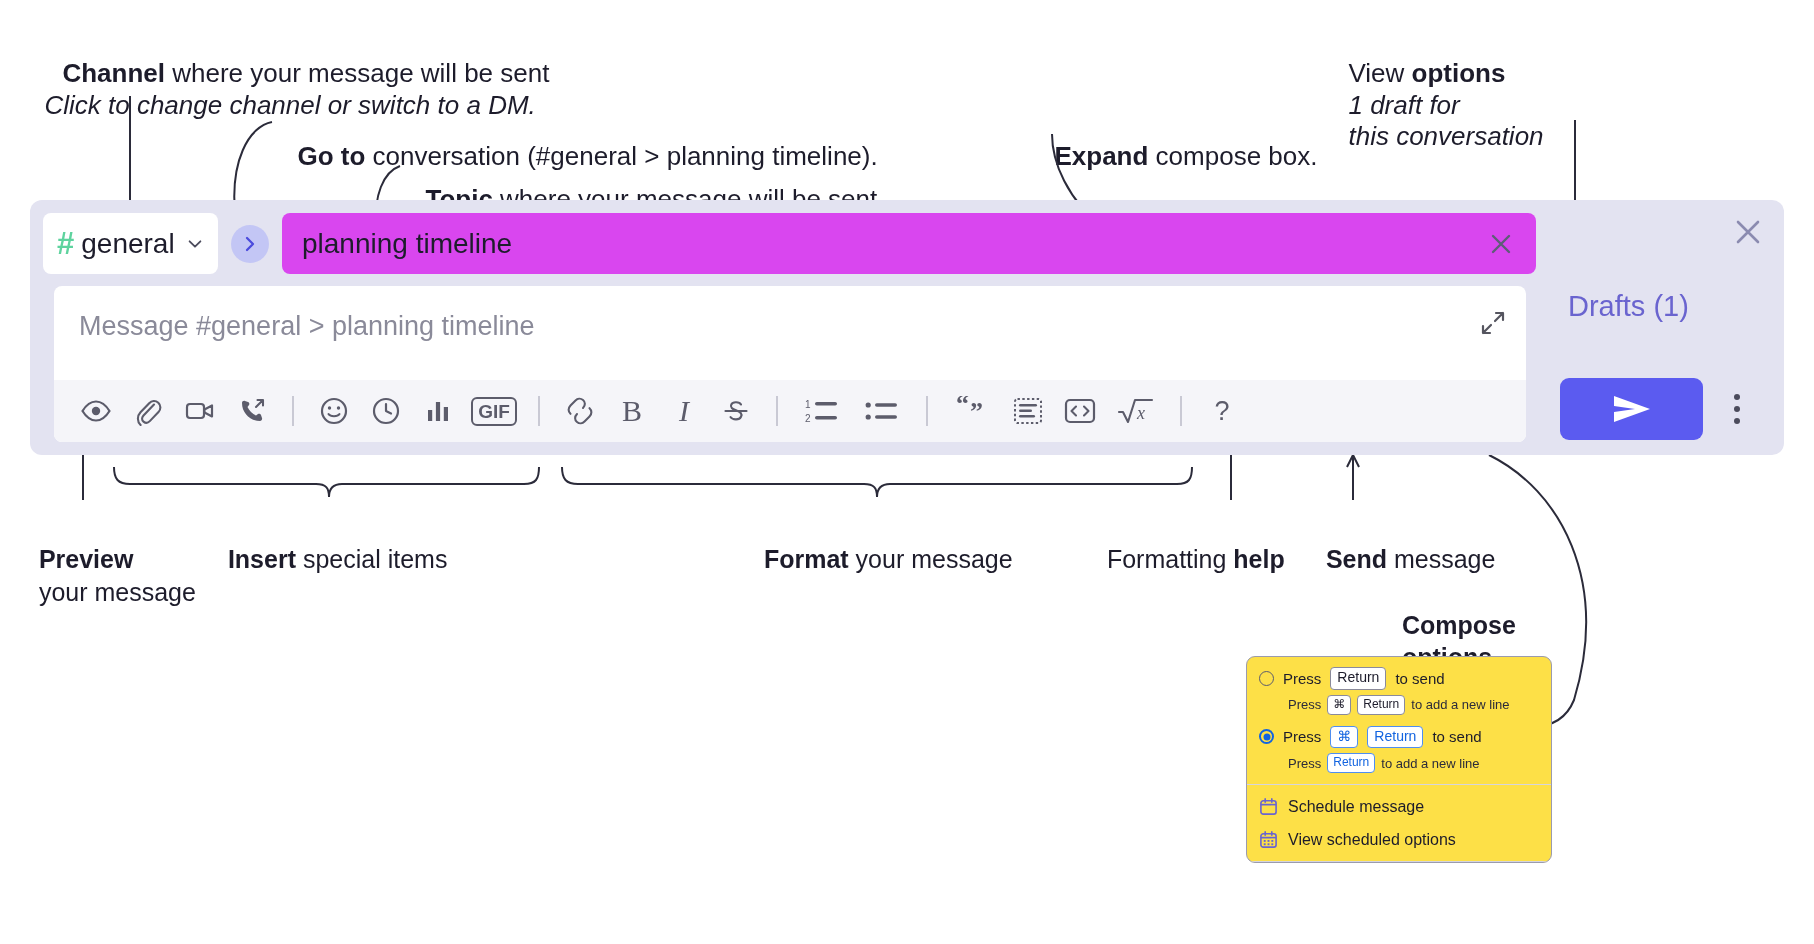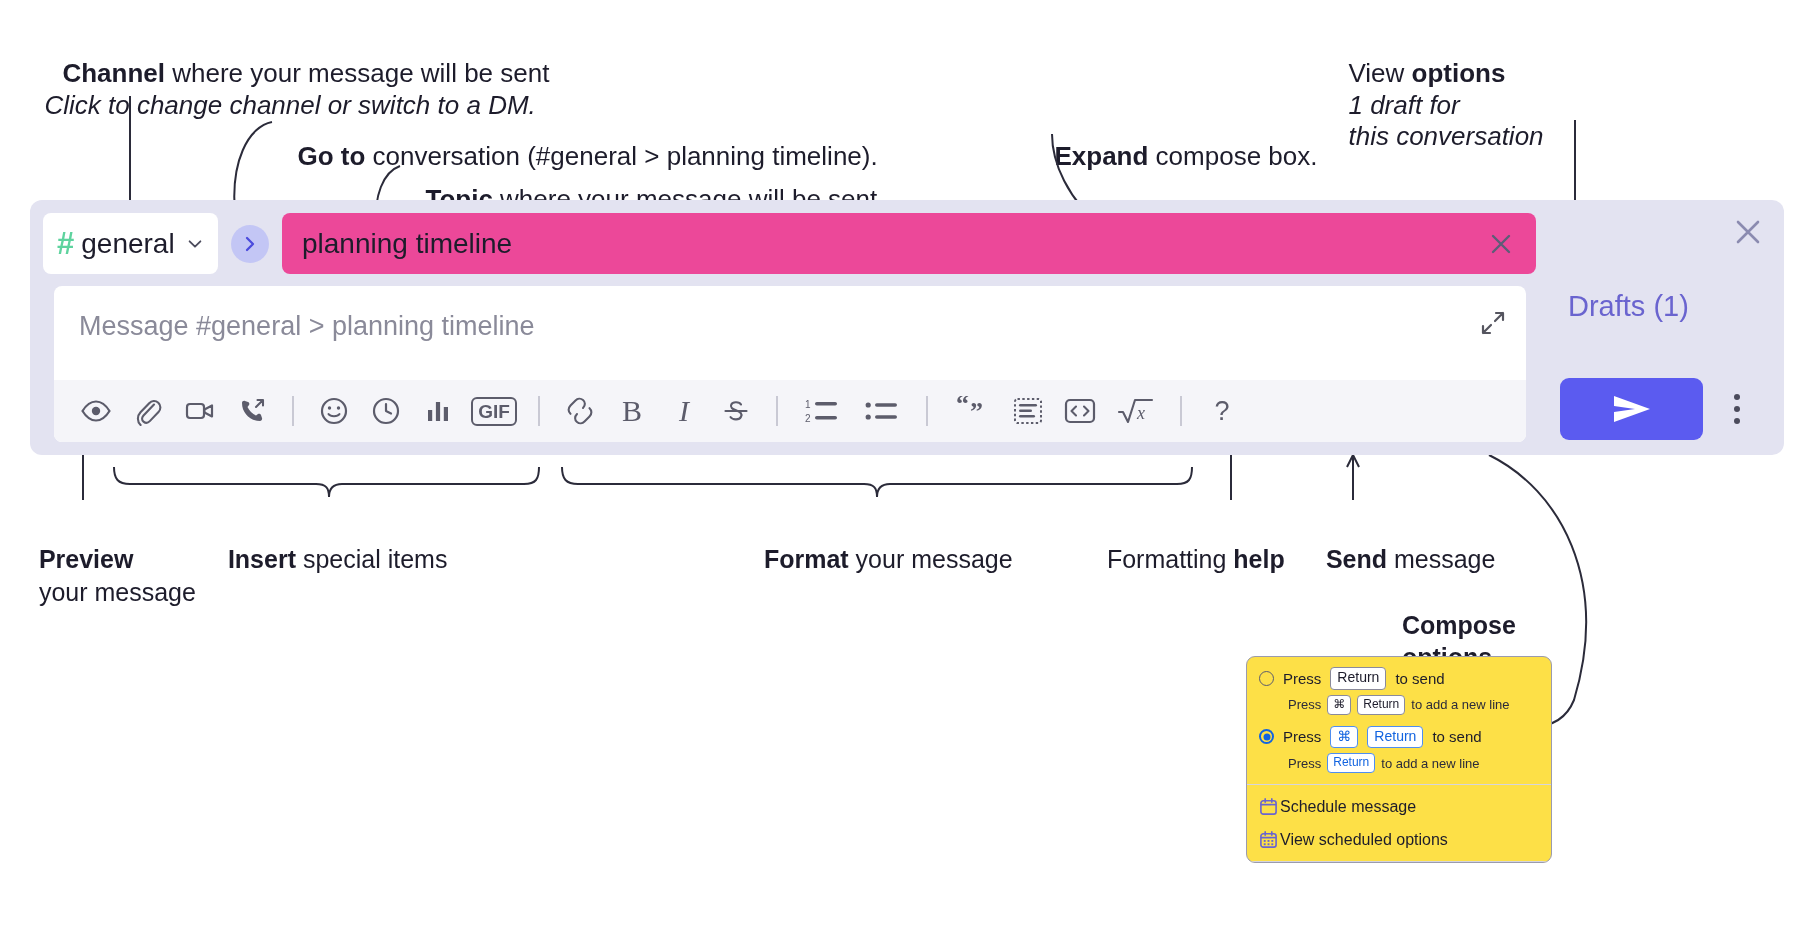--- a/index.html
+++ b/index.html
@@ -101,21 +101,21 @@
     margin: 0 13px;
     display: flex;
     align-items: center;
     justify-content: center;
     flex: none;
     cursor: pointer;
   }
   #topic-field {
     flex: 1;
     height: 61px;
-    background: #ec4899;
+    background: #d946ef;
     border-radius: 8px;
     display: flex;
     align-items: center;
     padding: 0 18px 0 20px;
     box-sizing: border-box;
   }
   #topic-value {
     flex: 1;
     font-size: 28px;
     color: #1d1c2b;
@@ -304,21 +304,21 @@
     color: #1d1c2b;
     line-height: 1.25;
     background: #fff;
   }
   .key.sm { font-size: 12px; padding: 1px 5px 2px 5px; }
   .key.blue { border-color: #4f8ef0; color: #1264e0; }
   .opt-divider { height: 1px; background: #d5d5de; }
   .menu-item {
     display: flex;
     align-items: center;
-    gap: 2px;
+    gap: 10px;
     padding: 7px 12px;
     font-size: 16px;
     color: #1d1c2b;
     cursor: pointer;
   }
   .mi-icon { width: 19px; height: 19px; flex: none; color: #6a64cf; }
 </style>
 </head>
 <body>
 

